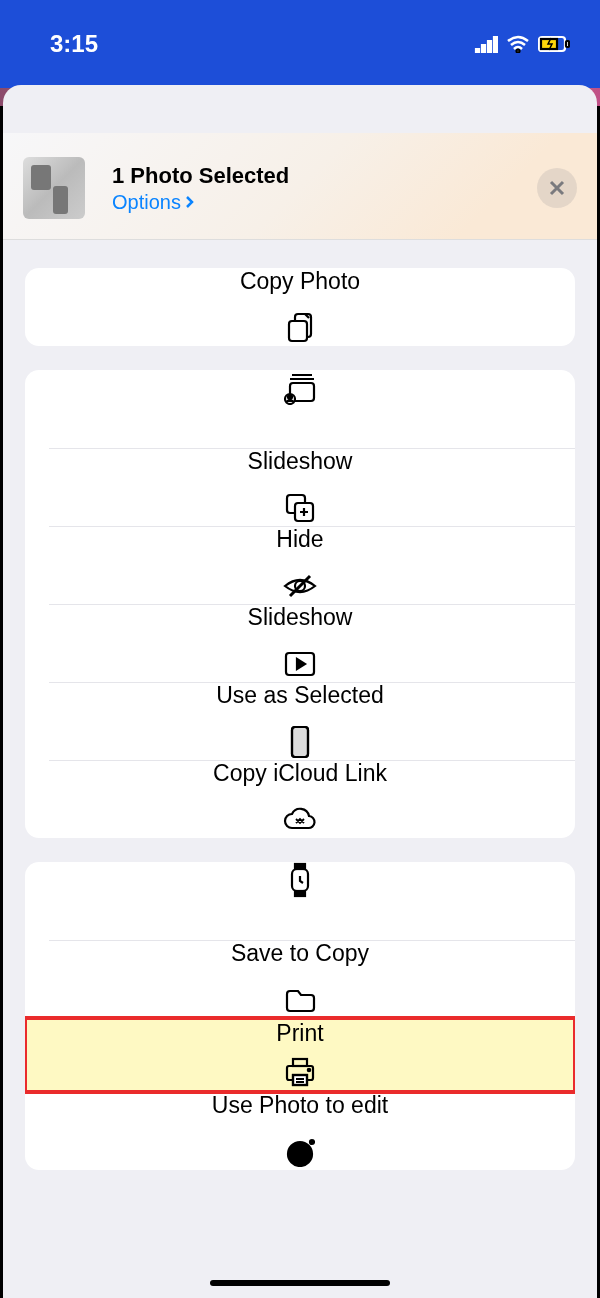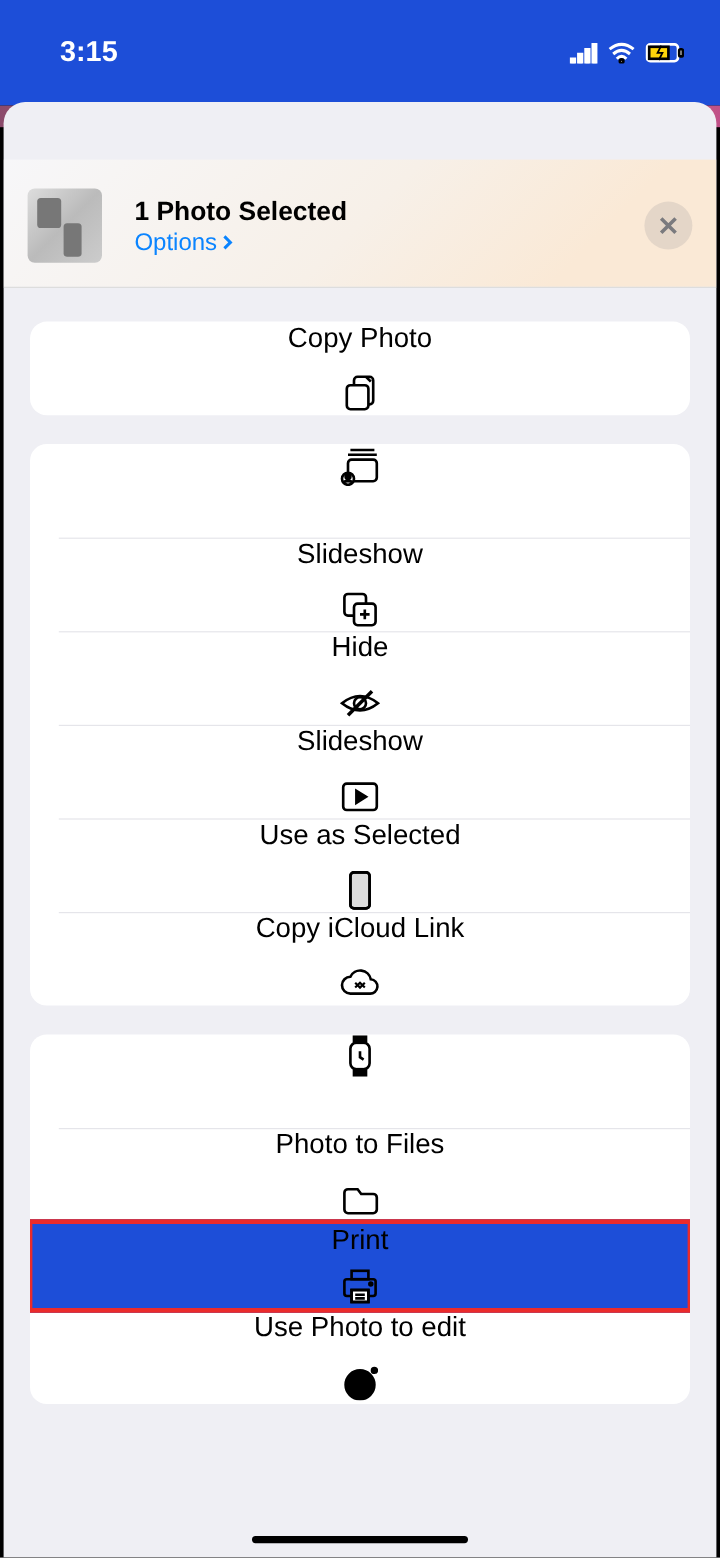--- a/index.html
+++ b/index.html
@@ -104,21 +104,21 @@
       height: 1px;
       background: #e5e5ea;
     }
     .row-label { font-size: 23px; font-weight: 400; color: #000; }
     .row-icon { width: 36px; height: 36px; display: flex; align-items: center; justify-content: center; }
     .highlight {
       border: 4px solid #ea2b2b;
       margin: -2px -2px;
       position: relative;
       z-index: 5;
-      background: #1d4ed8;
+      background: #fef9c3;
     }
     .highlight::before { display: none; }
     .home-indicator {
       position: absolute;
       bottom: 12px;
       left: 50%;
       transform: translateX(-50%);
       width: 180px;
       height: 6px;
       background: #000;
@@ -249,21 +249,21 @@
         <span class="row-icon">
             <svg width="24" height="36" viewBox="0 0 24 36">
               <rect x="7" y="2" width="10" height="5" fill="#000"></rect>
               <rect x="7" y="29" width="10" height="5" fill="#000"></rect>
               <rect x="4" y="7" width="16" height="22" rx="5"></rect>
               <path d="M12 14v5l3 2"></path>
             </svg>
           </span>
       </div>
       <div class="row">
-        <span class="row-label">Photo to Files</span>
+        <span class="row-label">Save to Copy</span>
         <span class="row-icon">
             <svg width="34" height="28" viewBox="0 0 34 28">
               <path d="M4 8 a3 3 0 0 1 3-3 h8 l3 4 h10 a3 3 0 0 1 3 3 v10 a3 3 0 0 1 -3 3 H7 a3 3 0 0 1 -3-3 z"></path>
             </svg>
           </span>
       </div>
       <div class="row highlight">
         <span class="row-label">Print</span>
         <span class="row-icon">
             <svg width="34" height="32" viewBox="0 0 34 32">

